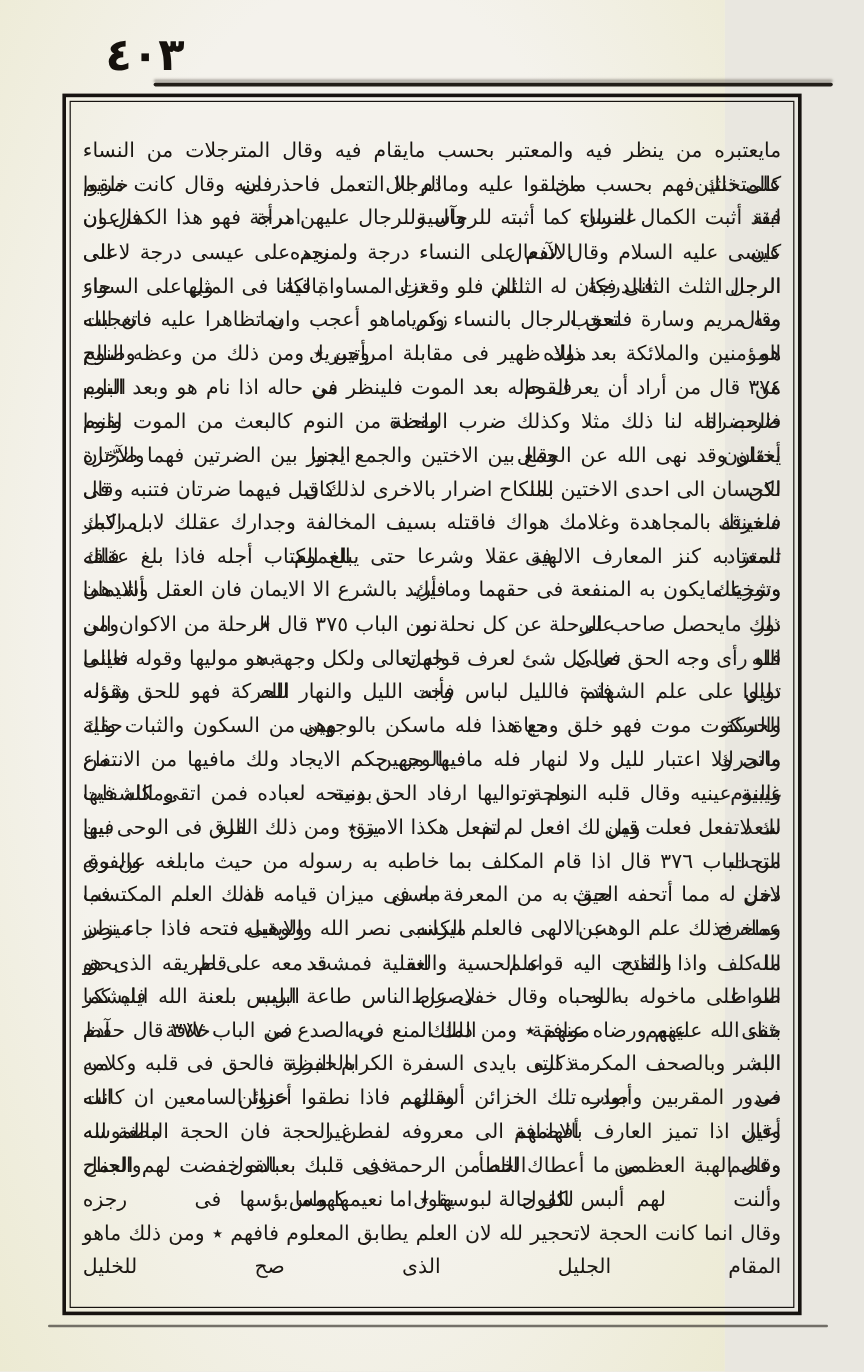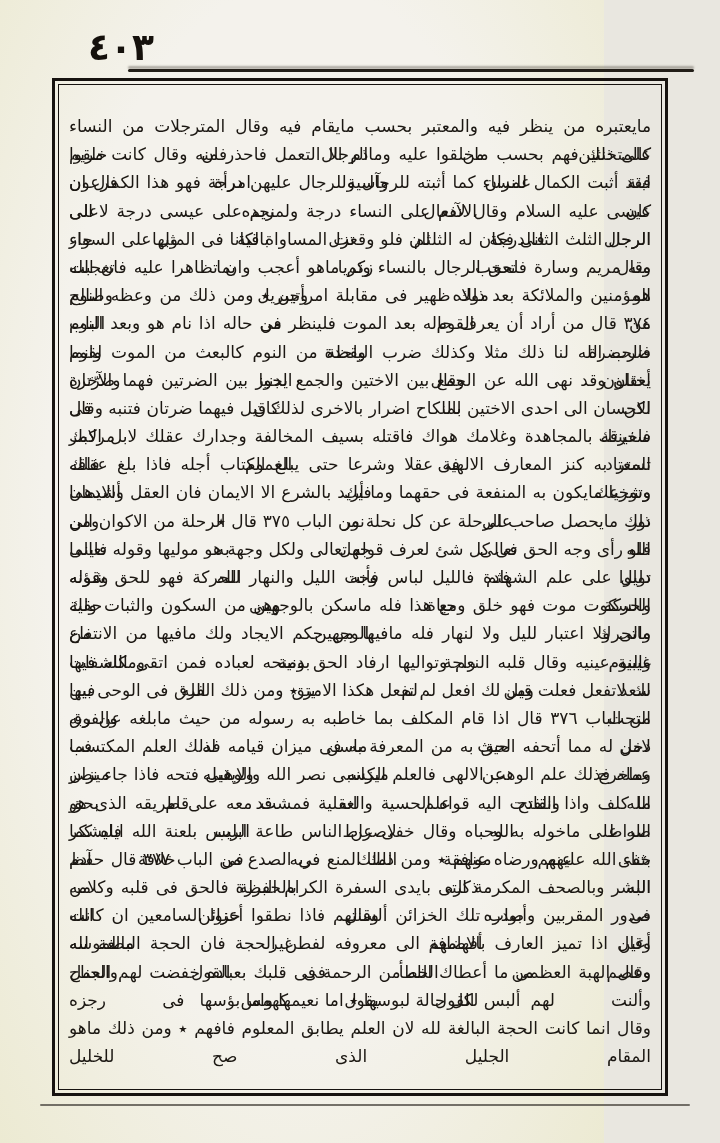--- a/index.html
+++ b/index.html
@@ -128,20 +128,20 @@
           <div class="line">دخل له مما أتحفه الحق به من المعرفة به فى ميزان قيامه فذلك العلم المكتسب وماخرج عن ميزانه ولايقبله ميزان</div>
           <div class="line">عمله فذلك علم الوهب الالهى فالعلم الكسبى نصر الله والوهبى فتحه فاذا جاء نصر الله والفتح علم انه قد قام بحق</div>
           <div class="line">ما كلف واذا انقادت اليه قواه الحسية والعقلية فمشت معه على طريقه الذى هو صراط الله لاصراط الرب فليشكر</div>
           <div class="line">الله على ماخوله به وحباه وقال خفى عن الناس طاعة ابليس بلعنة الله اياه كما خفى عنهم موافقة الملك ربه فى خلافة آدم</div>
           <div class="line">بثناء الله عليهم ورضاه عنهم ٭ ومن ذلك المنع فى الصدع من الباب ٣٧٧ قال حفظ الله ذكره بالحفظة من</div>
           <div class="line">البشر وبالصحف المكرمة التى بايدى السفرة الكرام البررة فالحق فى قلبه وكلامه فى صدره وقال خزائن الله</div>
           <div class="line">صدور المقربين وأبواب تلك الخزائن ألسنتهم فاذا نطقوا أعنوا السامعين ان كانت أعين أفهامهم غير مطموسه</div>
           <div class="line">وقال اذا تميز العارف بالاضافة الى معروفه لفطن الحجة فان الحجة البالغة لله وعصم من الخطأ فى القول والعمل</div>
           <div class="line">وقال الهبة العظمى ما أعطاك الله من الرحمة فى قلبك بعباده خفضت لهم الجناح وألنت لهم القول يقول كهمس فى رجزه</div>
           <div class="line centered">ألبس لكل حالة لبوسها ٭ اما نعيمها واما بؤسها</div>
-          <div class="line">وقال انما كانت الحجة البالغة لله لان العلم يطابق المعلوم فافهم ٭ ومن ذلك ماهو المقام الجليل الذى صح للخليل</div>
+          <div class="line">وقال انما كانت الحجة لاتحجير لله لان العلم يطابق المعلوم فافهم ٭ ومن ذلك ماهو المقام الجليل الذى صح للخليل</div>
         </div>
     </div>
   </div>
 
   <div class="bottom-rule"></div>
 
 </div>
 
 </body></html>

